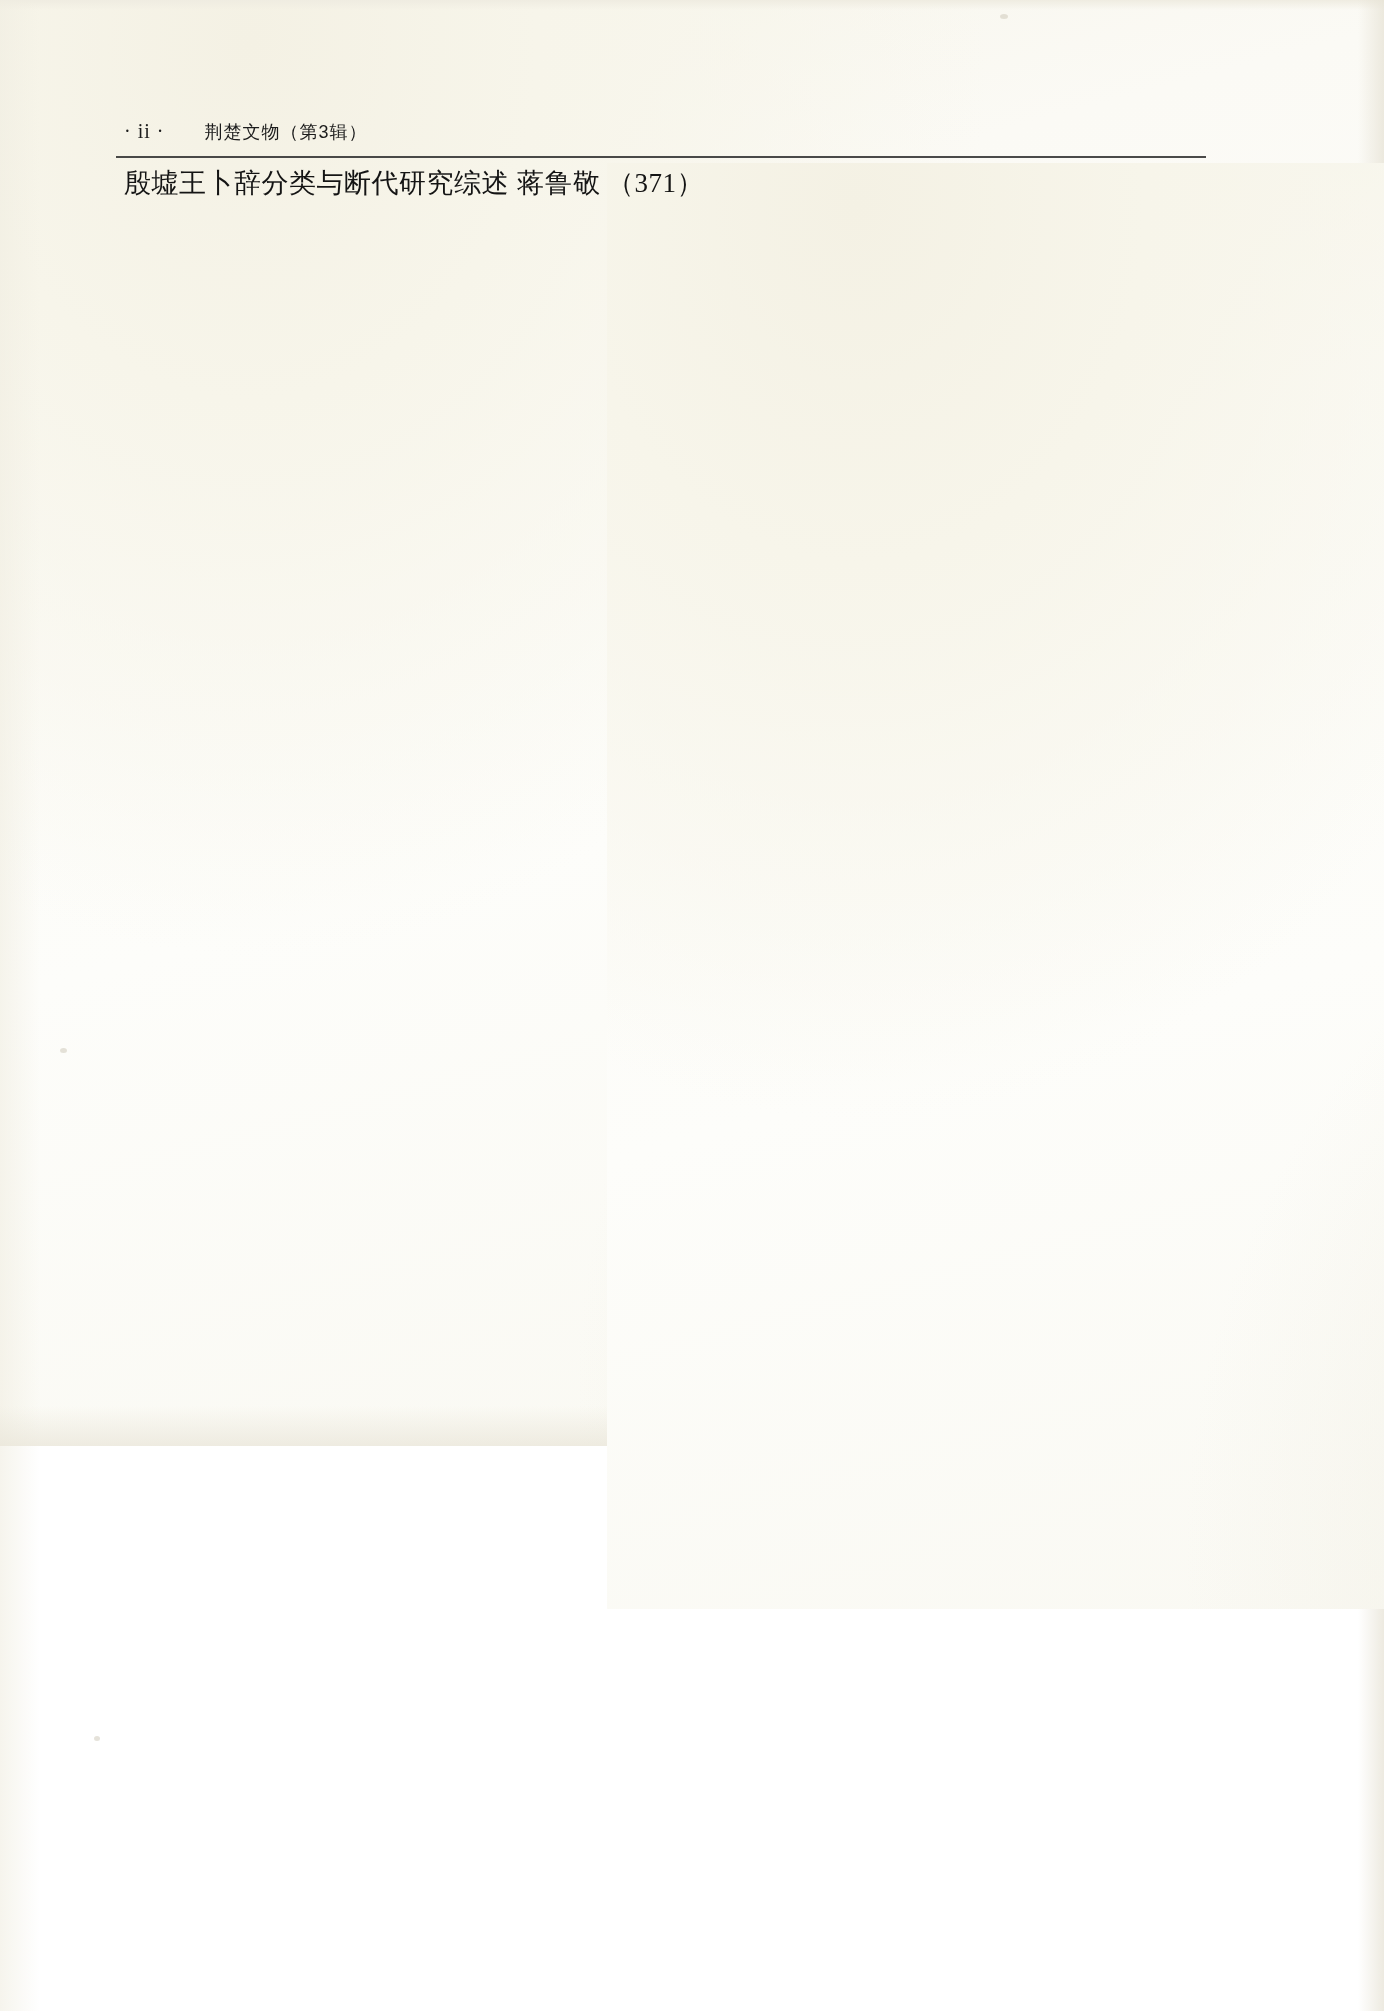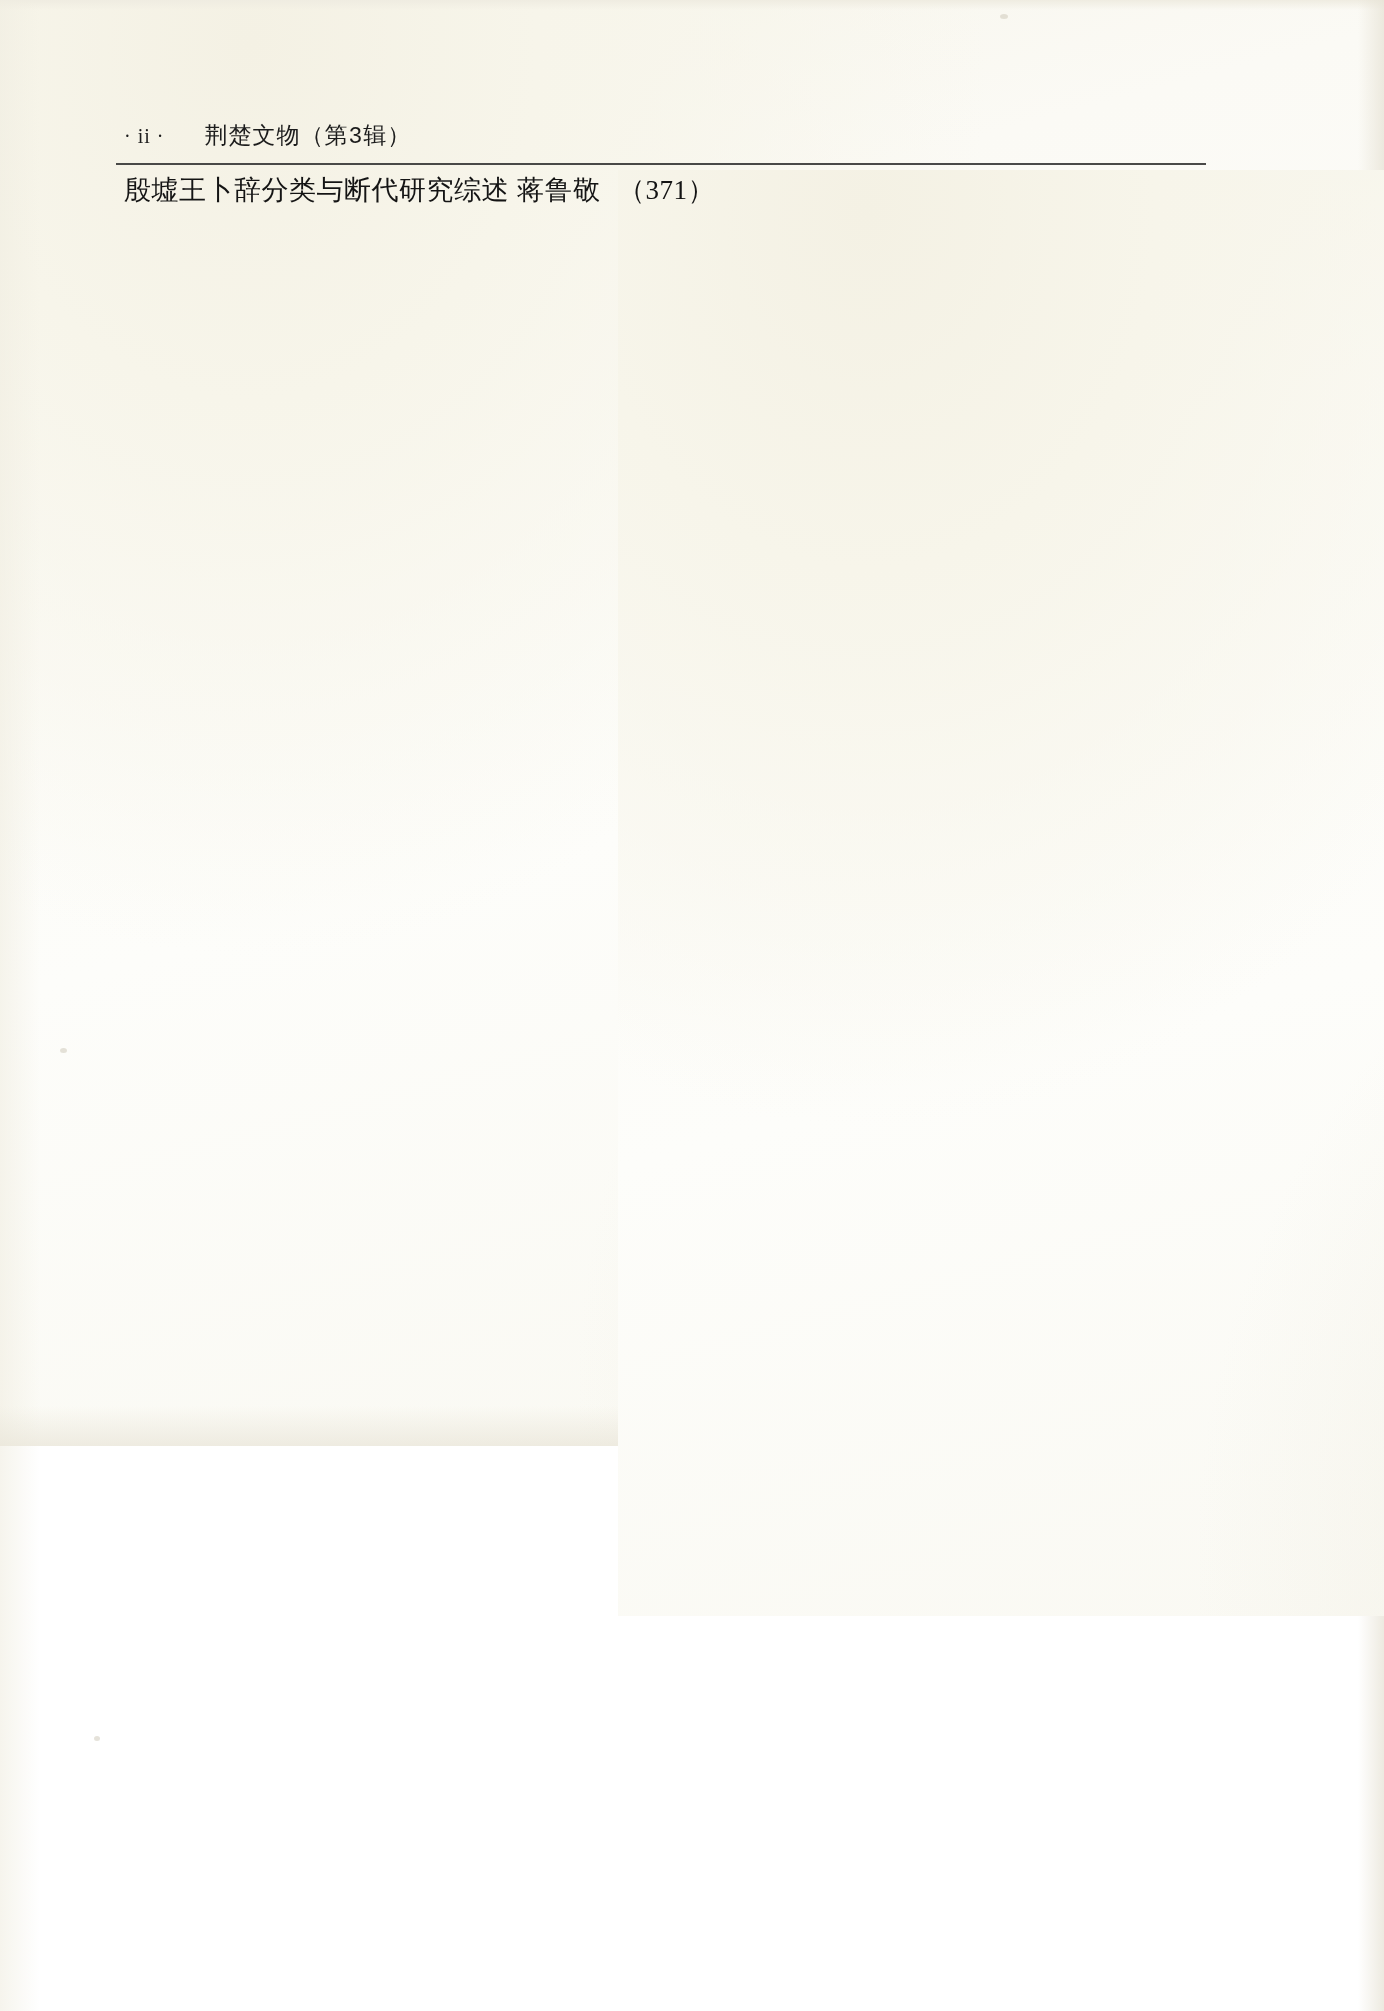--- a/index.html
+++ b/index.html
@@ -58,23 +58,23 @@
     color: #1c1c1c;
     padding-left: 8px;
   }
   .runhead .folio {
     font-size: 20px;
     letter-spacing: 1px;
     margin-right: 40px;
     font-family: "Liberation Serif", serif;
   }
   .runhead .bookname {
-    font-size: 23px;
+    font-size: 18px;
     letter-spacing: 1px;
-    font-family: Liberation Mono, monospace;
+    font-family: Liberation Sans, sans-serif;
   }
   .rule {
     margin-top: 12px;
     width: 1090px;
     height: 2px;
     background: #2a2a2a;
     opacity: .85;
   }
 
   
@@ -111,21 +111,21 @@
     margin: 0 4px;
     position: relative;
     top: -5px;
     color: #1d1d1d;
     font-size: 25px;
     letter-spacing: 2.5px;
   }
   .entry .authors {
     flex: 0 0 auto;
     letter-spacing: 1px;
-    margin-right: 17px;
+    margin-right: 6px;
   }
   .entry .page {
     flex: 0 0 auto;
     font-family: "Liberation Serif", serif;
     letter-spacing: .5px;
   }
   .indent { padding-left: 8px; }
 </style>
 </head>
 <body>

